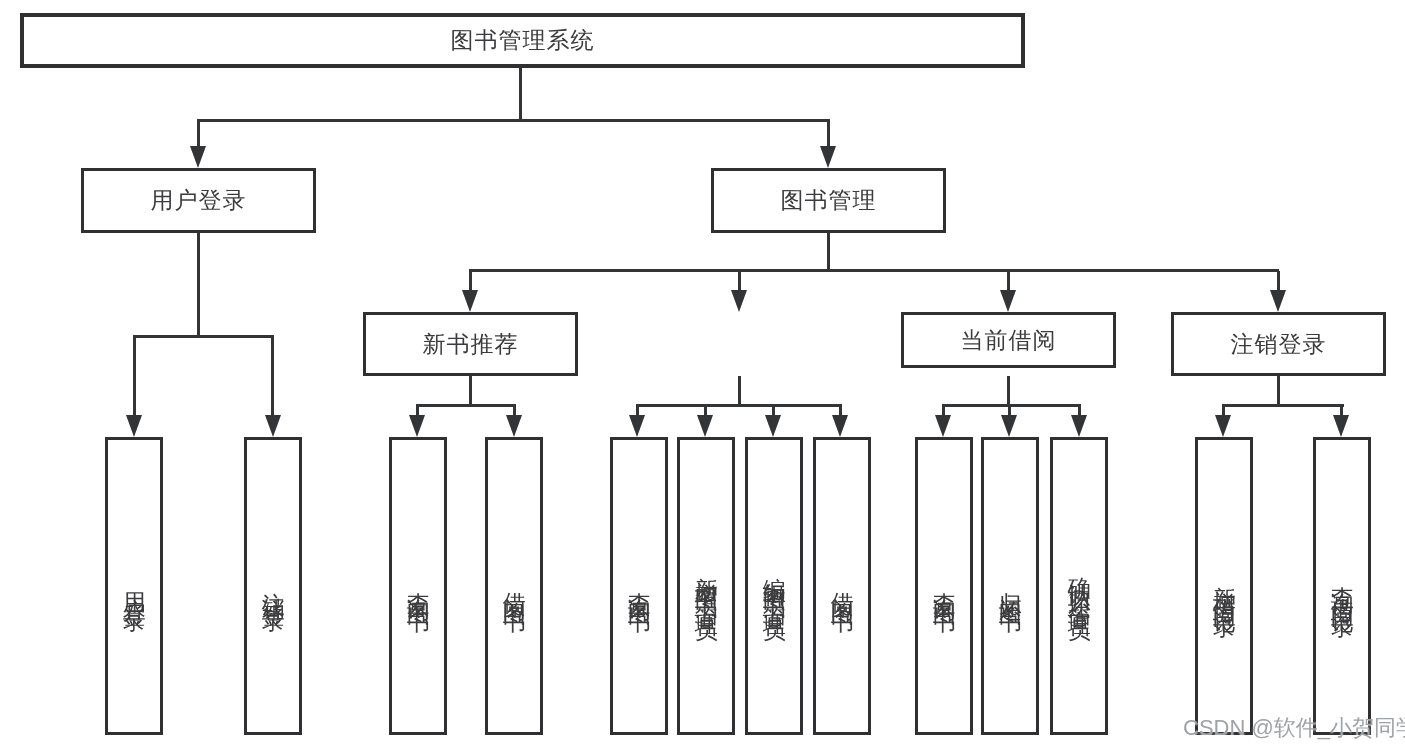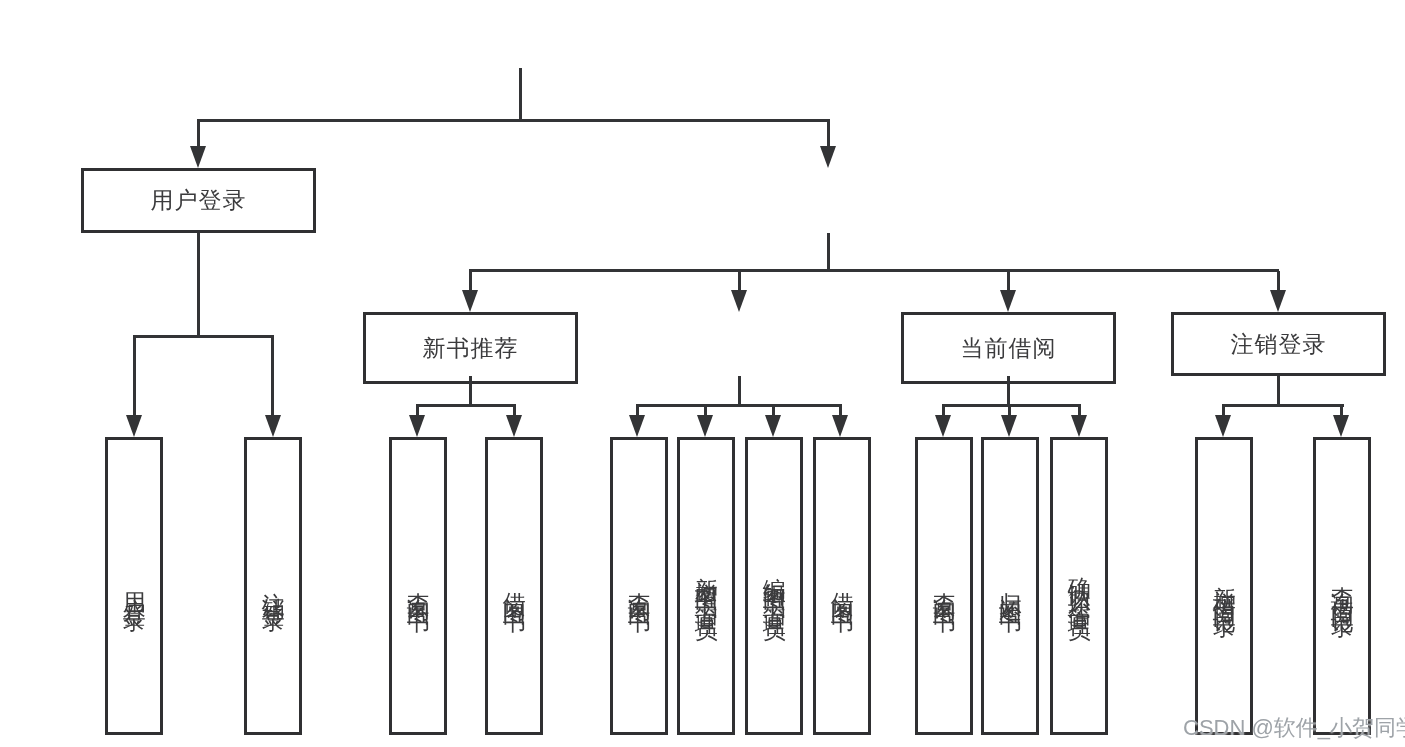--- a/index.html
+++ b/index.html
@@ -28,50 +28,52 @@
     position:absolute; left:1183px; top:713px; z-index:5;
     color:#9ea3a8; font-size:22px; white-space:nowrap;
     text-shadow:0 1px 2px rgba(255,255,255,0.85);
   }
 </style>
 </head>
 <body>
 
 <div class="canvas">
 
+  <div class="box hbox root" style="left:20px; top:13px; width:1005px; height:55px;">图书管理系统</div>
 
   <div class="line" style="left:519px; top:68px;  width:3px;   height:53px;"></div>
   <div class="line" style="left:197px; top:119px; width:633px; height:3px;"></div>
   <div class="line" style="left:197px; top:121px; width:3px;   height:27px;"></div>
   <div class="arrow" style="left:190px; top:146px;"></div>
   <div class="line" style="left:827px; top:121px; width:3px;   height:27px;"></div>
   <div class="arrow" style="left:820px; top:146px;"></div>
 
   <div class="box hbox" style="left:81px; top:168px; width:235px; height:65px;">用户登录</div>
+  <div class="box hbox" style="left:711px; top:168px; width:235px; height:65px;">图书管理</div>
 
   <div class="line" style="left:197px; top:233px; width:3px;   height:104px;"></div>
   <div class="line" style="left:133px; top:335px; width:141px; height:3px;"></div>
   <div class="line" style="left:133px; top:337px; width:3px;   height:79px;"></div>
   <div class="arrow" style="left:126px; top:415px;"></div>
   <div class="line" style="left:271px; top:337px; width:3px;   height:79px;"></div>
   <div class="arrow" style="left:265px; top:415px;"></div>
 
   <div class="line" style="left:827px;  top:233px; width:3px;   height:38px;"></div>
   <div class="line" style="left:469px;  top:269px; width:810px; height:3px;"></div>
   <div class="line" style="left:469px;  top:271px; width:3px;   height:20px;"></div>
   <div class="arrow" style="left:462px;  top:290px;"></div>
   <div class="line" style="left:738px;  top:271px; width:3px;   height:20px;"></div>
   <div class="arrow" style="left:731px;  top:290px;"></div>
   <div class="line" style="left:1007px; top:271px; width:3px;   height:20px;"></div>
   <div class="arrow" style="left:1000px; top:290px;"></div>
   <div class="line" style="left:1277px; top:271px; width:3px;   height:20px;"></div>
   <div class="arrow" style="left:1270px; top:290px;"></div>
 
-  <div class="box hbox" style="left:363px; top:312px; width:215px; height:72px;">新书推荐</div>
-  <div class="box hbox" style="left:901px; top:312px; width:215px; height:72px;">当前借阅</div>
+  <div class="box hbox" style="left:363px; top:312px; width:215px; height:64px;">新书推荐</div>
+  <div class="box hbox" style="left:901px; top:312px; width:215px; height:56px;">当前借阅</div>
   <div class="box hbox" style="left:1171px; top:312px; width:215px; height:64px;">注销登录</div>
 
   <div class="line" style="left:469px; top:376px; width:3px;   height:30px;"></div>
   <div class="line" style="left:416px; top:404px; width:100px; height:3px;"></div>
   <div class="line" style="left:416px; top:406px; width:3px;   height:10px;"></div>
   <div class="arrow" style="left:409px; top:415px;"></div>
   <div class="line" style="left:513px; top:406px; width:3px;   height:10px;"></div>
   <div class="arrow" style="left:506px; top:415px;"></div>
 
   <div class="line" style="left:738px; top:376px; width:3px;   height:30px;"></div>

